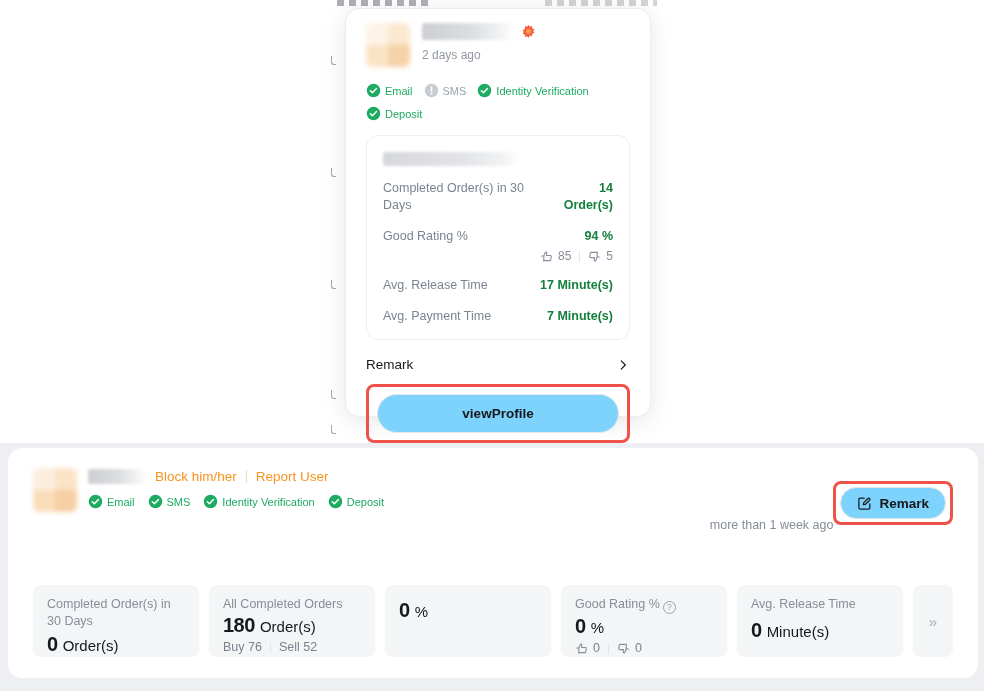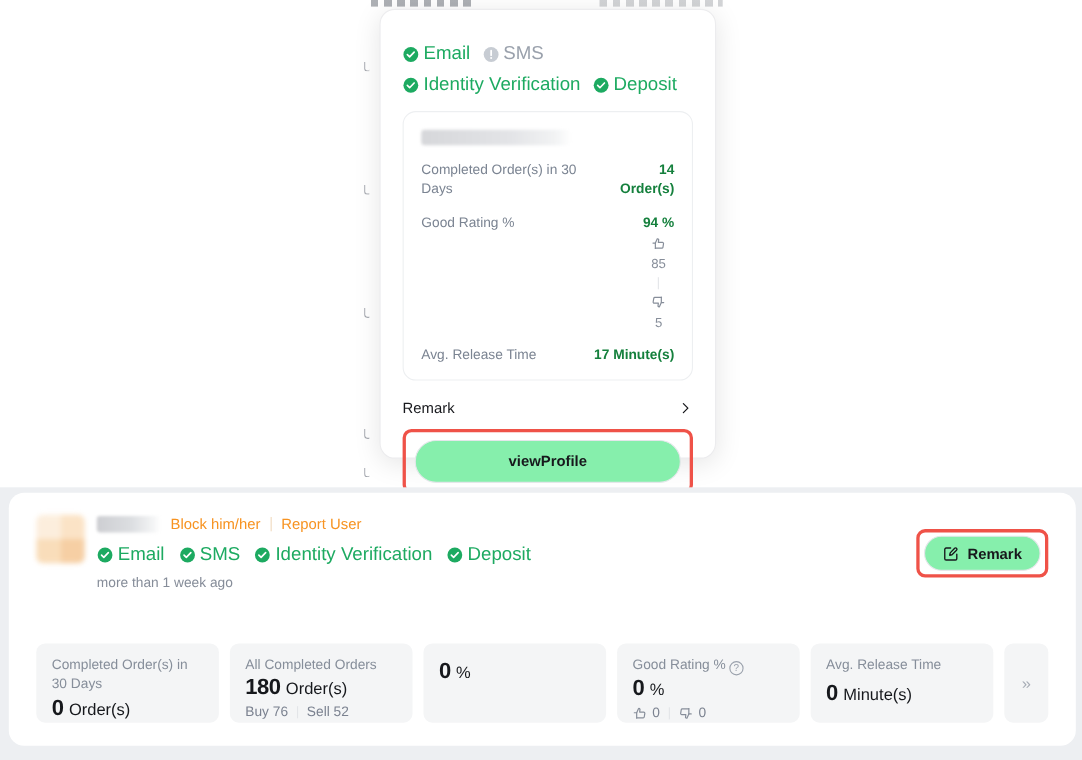--- a/index.html
+++ b/index.html
@@ -23,54 +23,54 @@
   .avatar { width:44px; height:44px; border-radius:6px; overflow:hidden; flex:none; filter:blur(2.5px);
     background:conic-gradient(#fbe8d0 0 25%, #f5d2a8 25% 50%, #f9e4c6 50% 75%, #fdf3e6 75%); }
   .avatar.b { background:conic-gradient(#fbe3c6 0 25%, #f6cfa4 25% 50%, #f9ddba 50% 75%, #fceedd 75%); }
   .name-line { display:flex; align-items:center; gap:8px; }
   .name-blur { width:92px; height:17px; border-radius:3px; filter:blur(1.5px);
     background:linear-gradient(90deg,#cdced2 0%,#dcdee1 55%,#f1f2f3 85%,rgba(255,255,255,0) 100%); }
   .name-blur.small { width:58px; height:15px; }
   .time-ago { font-size:12px; color:#9298a2; margin-top:8px; }
 
   .badge-rows { display:flex; flex-wrap:wrap; column-gap:11px; row-gap:8px; margin-top:16px; width:268px; }
-  .badge { display:inline-flex; align-items:center; gap:4px; font-size:17px; color:#1daa61; white-space:nowrap; }
+  .badge { display:inline-flex; align-items:center; gap:4px; font-size:11px; color:#1daa61; white-space:nowrap; }
   .badge.gray { color:#9aa1ac; }
   .badge svg { flex:none; }
 
   .stats-card { margin-top:14px; border:1px solid #edeff1; border-radius:12px; padding:16px 16px 14px 16px; }
   .blur-bar { width:136px; height:14px; border-radius:3px; filter:blur(1.5px);
     background:linear-gradient(90deg,#d6d7da 0%,#e3e4e7 60%,#f2f3f4 90%,rgba(255,255,255,0) 100%); }
   .stat-row { display:flex; justify-content:space-between; gap:10px; margin-top:14px; }
   .stat-label { font-size:12.5px; color:#7b8492; line-height:17px; max-width:155px; }
   .stat-value { font-size:12.5px; font-weight:700; color:#15803d; line-height:17px; text-align:right; max-width:86px; }
-  .thumb-line { display:flex; align-items:center; justify-content:flex-start; gap:5px; font-size:12px; color:#878e9a; font-weight:400; margin-top:4px;flex-direction:column; }
+  .thumb-line { display:flex; align-items:center; justify-content:flex-start; gap:5px; font-size:12px; color:#878e9a; font-weight:400; margin-top:4px; }
   .vdiv { width:1px; height:11px; background:#e3e5e8; margin:0 3px; }
 
   .remark-row { display:flex; align-items:center; justify-content:space-between; margin-top:17px; cursor:pointer; }
   .remark-row span { font-size:13.5px; color:#17181c; }
 
   .hl-box { border:3px solid #ef5248; border-radius:8px; }
   .vp-box { margin-top:12px; padding:7px 8px; }
   .pill-btn { display:flex; align-items:center; justify-content:center; gap:7px;
-    background:#86efac; border:1px solid #e4e7ea; border-radius:20px; cursor:pointer;
+    background:#7dd3fc; border:1px solid #e4e7ea; border-radius:20px; cursor:pointer;
     font-size:13.5px; font-weight:700; color:#17181c; font-family:"Liberation Sans",sans-serif; }
   .vp-btn { width:100%; height:39px; }
 
   
   .bottom-section { position:absolute; left:0; top:443px; width:984px; height:248px; background:#edeff2; }
   .panel { position:absolute; left:8px; top:5px; width:970px; height:230px; background:#fff; border-radius:14px; }
 
   .profile-row { display:flex; padding:20px 25px 0 25px; }
   .p-info { flex:1; margin-left:11px; }
   .info-line1 { display:flex; align-items:center; gap:9px; margin-top:1px; }
   .olink { font-size:13.5px; color:#f79321; cursor:pointer; white-space:nowrap; }
   .link-div { width:1px; height:13px; background:#f0d9bd; }
   .p-badges { display:flex; column-gap:13px; margin-top:10px; }
-  .p-time { font-size:12.5px; color:#868d99; margin-top:9px; }
+  .p-time { font-size:12.5px; color:#868d99; margin-top:9px;text-align:right; }
 
   .actions { display:flex; align-items:flex-start; gap:13px; margin-top:13px; }
   .act-box { padding:3px 4px; }
   .act-btn { height:32px; padding:0 16px; }
   .act-btn svg { flex:none; }
 
   .cards-row { position:absolute; left:25px; top:137px; display:flex; gap:10px; }
   .scard { width:166px; height:72px; background:#f4f5f6; border-radius:8px; padding:11px 14px; }
   .scard-label { font-size:12.5px; color:#868e9a; line-height:17px; }
   .scard-value { margin-top:3px; display:flex; align-items:baseline; gap:5px; }
@@ -91,20 +91,33 @@
 
   <div class="frag-bar" style="left:337px; top:0; width:92px;"></div>
   <div class="frag-bar light" style="left:545px; top:0; width:112px;"></div>
   <div class="edge-frag" style="left:331px; top:56px;"></div>
   <div class="edge-frag" style="left:331px; top:168px;"></div>
   <div class="edge-frag" style="left:331px; top:280px;"></div>
   <div class="edge-frag" style="left:331px; top:390px;"></div>
   <div class="edge-frag" style="left:331px; top:425px;"></div>
 
   <div class="popup">
+    <div class="p-header">
+      <div class="avatar"></div>
+      <div>
+        <div class="name-line">
+          <div class="name-blur"></div>
+          <svg width="13" height="13" viewBox="0 0 24 24">
+              <path fill="#f4603f" d="M12 0l2.6 3.4L18.5 2l.4 4.3 4.1 1.4-2.4 3.6 2.4 3.6-4.1 1.4-.4 4.3-3.9-1.4L12 24l-2.6-3.4L5.5 22l-.4-4.3L1 16.3l2.4-3.6L1 9.1l4.1-1.4L5.5 2l3.9 1.4z"></path>
+              <circle cx="12" cy="12" r="4.6" fill="#f9a14c"></circle>
+            </svg>
+        </div>
+        <div class="time-ago">2 days ago</div>
+      </div>
+    </div>
 
     <div class="badge-rows">
       <span class="badge">
         <svg width="15" height="15" viewBox="0 0 16 16">
             <circle cx="8" cy="8" r="7.2" fill="#1daa61"></circle>
             <path d="M4.6 8.2l2.2 2.2 4.4-4.6" stroke="#fff" stroke-width="1.6" fill="none" stroke-linecap="round" stroke-linejoin="round"></path>
           </svg>
         <span>Email</span>
       </span>
       <span class="badge gray">
@@ -157,20 +170,24 @@
             <span>5</span>
           </div>
         </div>
       </div>
 
       <div class="stat-row">
         <div class="stat-label">Avg. Release Time</div>
         <div class="stat-value" style="max-width:110px">17 Minute(s)</div>
       </div>
 
+      <div class="stat-row">
+        <div class="stat-label">Avg. Payment Time</div>
+        <div class="stat-value" style="max-width:110px">7 Minute(s)</div>
+      </div>
     </div>
 
     <div class="remark-row">
       <span>Remark</span>
       <svg width="14" height="14" viewBox="0 0 24 24" fill="none" stroke="#17181c" stroke-width="2" stroke-linecap="round" stroke-linejoin="round">
           <path d="M9 5l7 7-7 7"></path>
         </svg>
     </div>
 
     <div class="hl-box vp-box">

